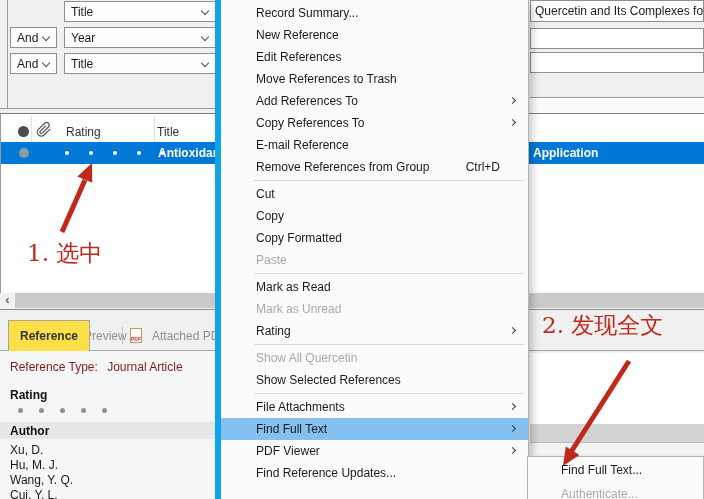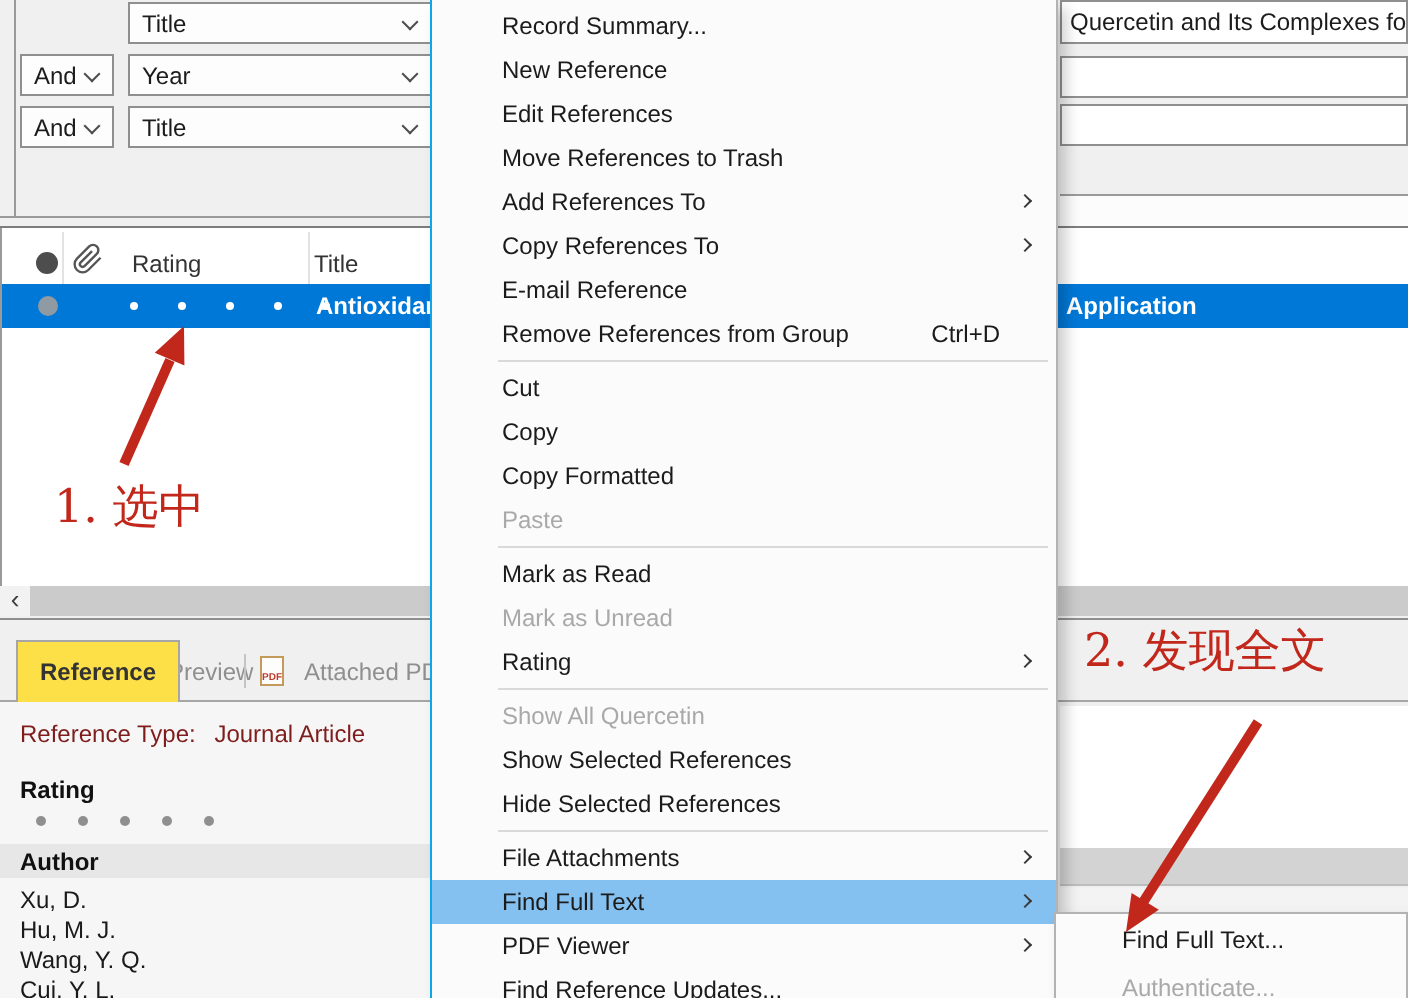--- a/index.html
+++ b/index.html
@@ -49,21 +49,21 @@
   .panel-dots .dot { width:5px; height:5px; border-radius:50%; background:#8f8f8f; }
   .author-band { left:0; top:422px; width:216px; height:17px; background:#e7e7e7; }
   .authors { left:10px; top:443px; line-height:15px; color:#1a1a1a; }
 
   
   .r-white { left:530px; top:353px; width:174px; height:71px; background:#ffffff; }
   .r-gray { left:530px; top:424px; width:174px; height:19px; background:#d3d3d3; border-bottom:1px solid #bdbdbd; }
   .r-white2 { left:530px; top:444px; width:174px; height:12px; background:#f3f3f3; }
 
   
-  .cmenu { left:215px; top:0; width:314px; height:499px; background:#fbfbfb; border-left:1px solid #0ea5e9; border-right:1px solid #b3b3b3; box-shadow:4px 4px 7px rgba(0,0,0,.2); z-index:5; padding-top:2px; }
+  .cmenu { left:215px; top:0; width:314px; height:499px; background:#fbfbfb; border-left:6px solid #0ea5e9; border-right:1px solid #b3b3b3; box-shadow:4px 4px 7px rgba(0,0,0,.2); z-index:5; padding-top:2px; }
   .mi { position:relative; height:22px; display:flex; align-items:center; padding:0 28px 0 35px; color:#1b1b1b; white-space:nowrap; }
   .mi.disabled { color:#a9a9a9; }
   .mi.hl { background:#84c1f0; }
   .mi-shortcut { margin-left:auto; }
   .sub-arrow { position:absolute; right:13px; top:8px; width:5px; height:5px; border-top:1.4px solid #3a3a3a; border-right:1.4px solid #3a3a3a; transform:rotate(45deg); }
   .msep { height:1px; background:#d9d9d9; margin:2px 4px 2px 33px; }
 
   
   .smenu { left:527px; top:456px; width:177px; height:52px; background:#fbfbfb; border:1px solid #b3b3b3; box-shadow:4px 4px 7px rgba(0,0,0,.2); z-index:6; padding-top:1px; }
   .smi { height:24px; display:flex; align-items:center; padding-left:33px; color:#1b1b1b; white-space:nowrap; }
@@ -235,23 +235,20 @@
         <span>Rating</span>
         <span class="sub-arrow"></span>
       </div>
     <div class="msep"></div>
     <div class="mi disabled">
         <span>Show All Quercetin</span>
       </div>
     <div class="mi">
         <span>Show Selected References</span>
       </div>
-    <div class="mi">
-        <span>Hide Selected References</span>
-      </div>
     <div class="msep"></div>
     <div class="mi">
         <span>File Attachments</span>
         <span class="sub-arrow"></span>
       </div>
     <div class="mi hl">
         <span>Find Full Text</span>
         <span class="sub-arrow"></span>
       </div>
     <div class="mi">

